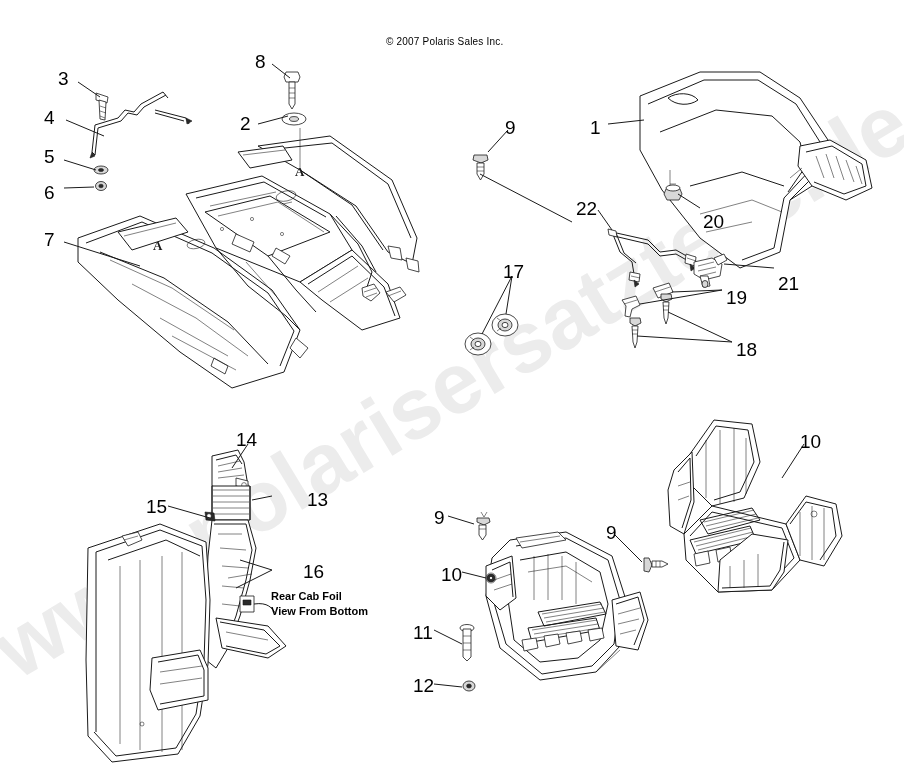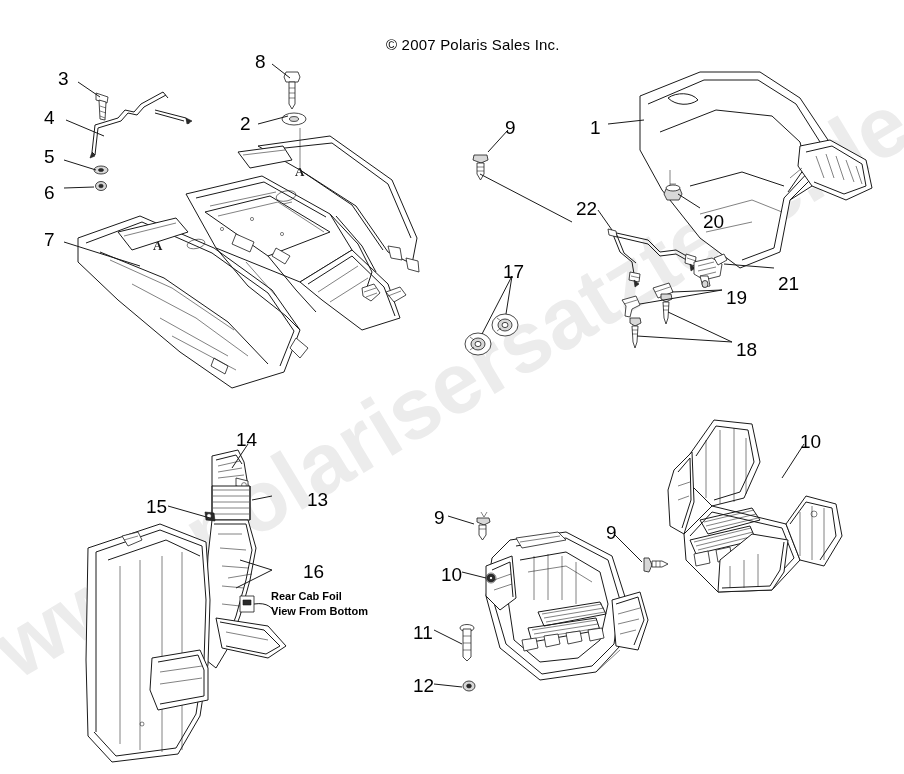--- a/index.html
+++ b/index.html
@@ -23,21 +23,21 @@
     height: 774px;
   }
   #watermark-layer { z-index: 1; }
   #art { z-index: 2; }
   #labels { z-index: 3; }
 
   .copyright {
     position: absolute;
     left: 386px;
     top: 36px;
-    font-size: 15px;
+    font-size: 10px;
     color: #000;
     white-space: nowrap;
     letter-spacing: 0.2px;
   }
   .callout {
     position: absolute;
     font-size: 19px;
     color: #000;
     white-space: nowrap;
     line-height: 1;

